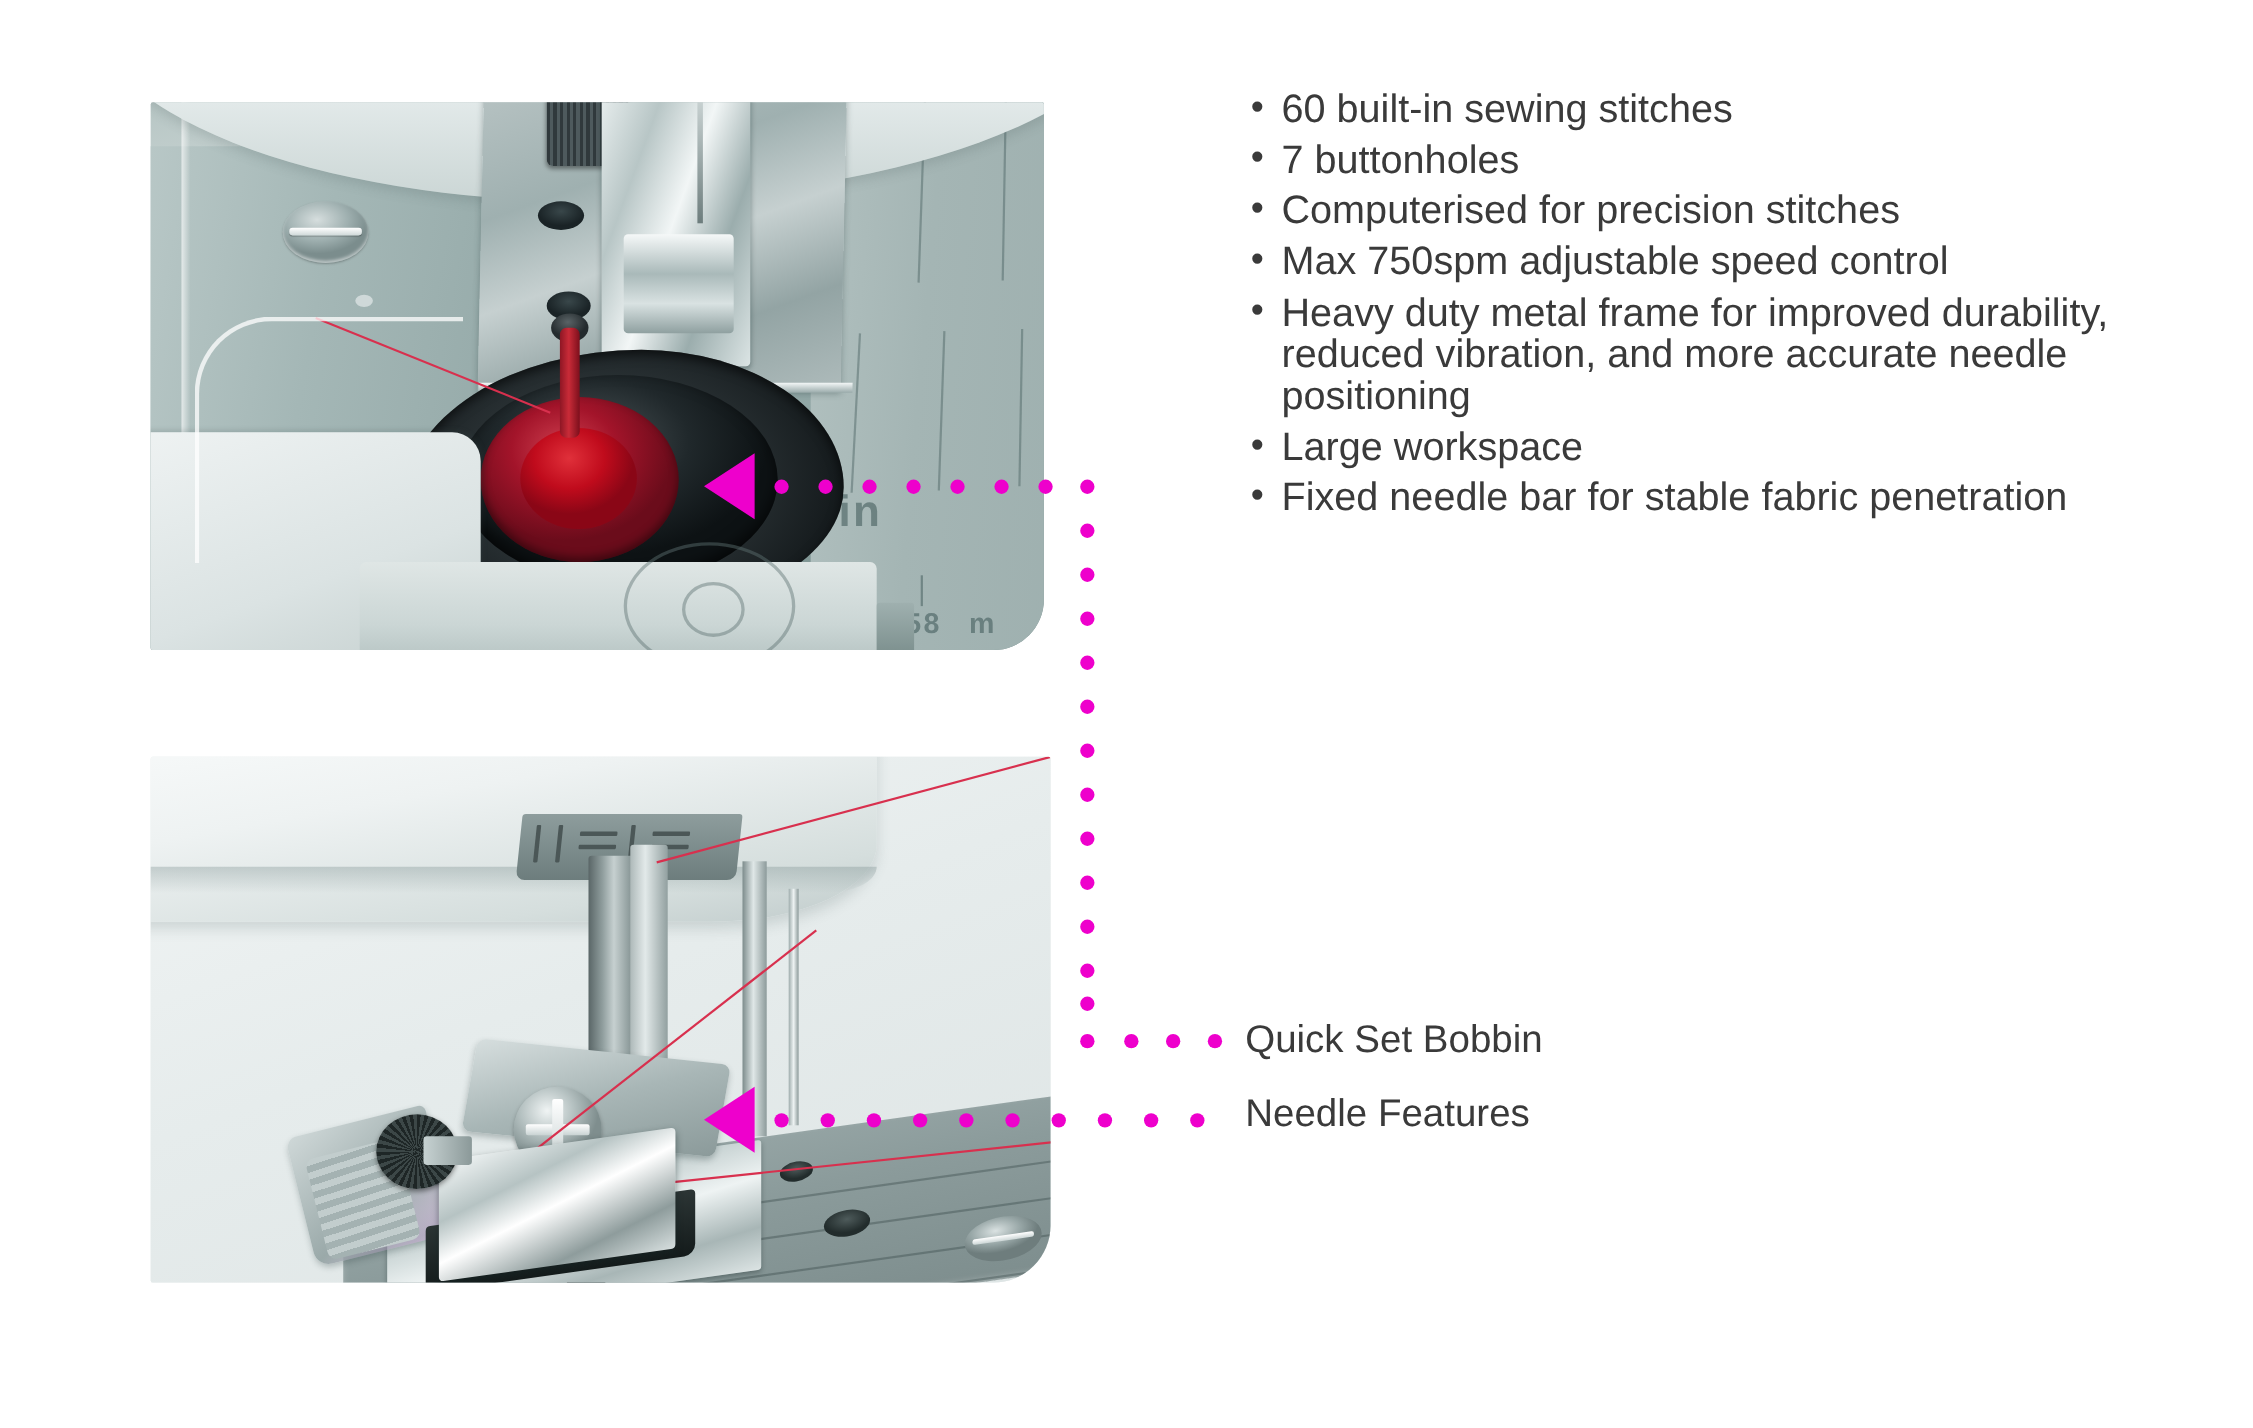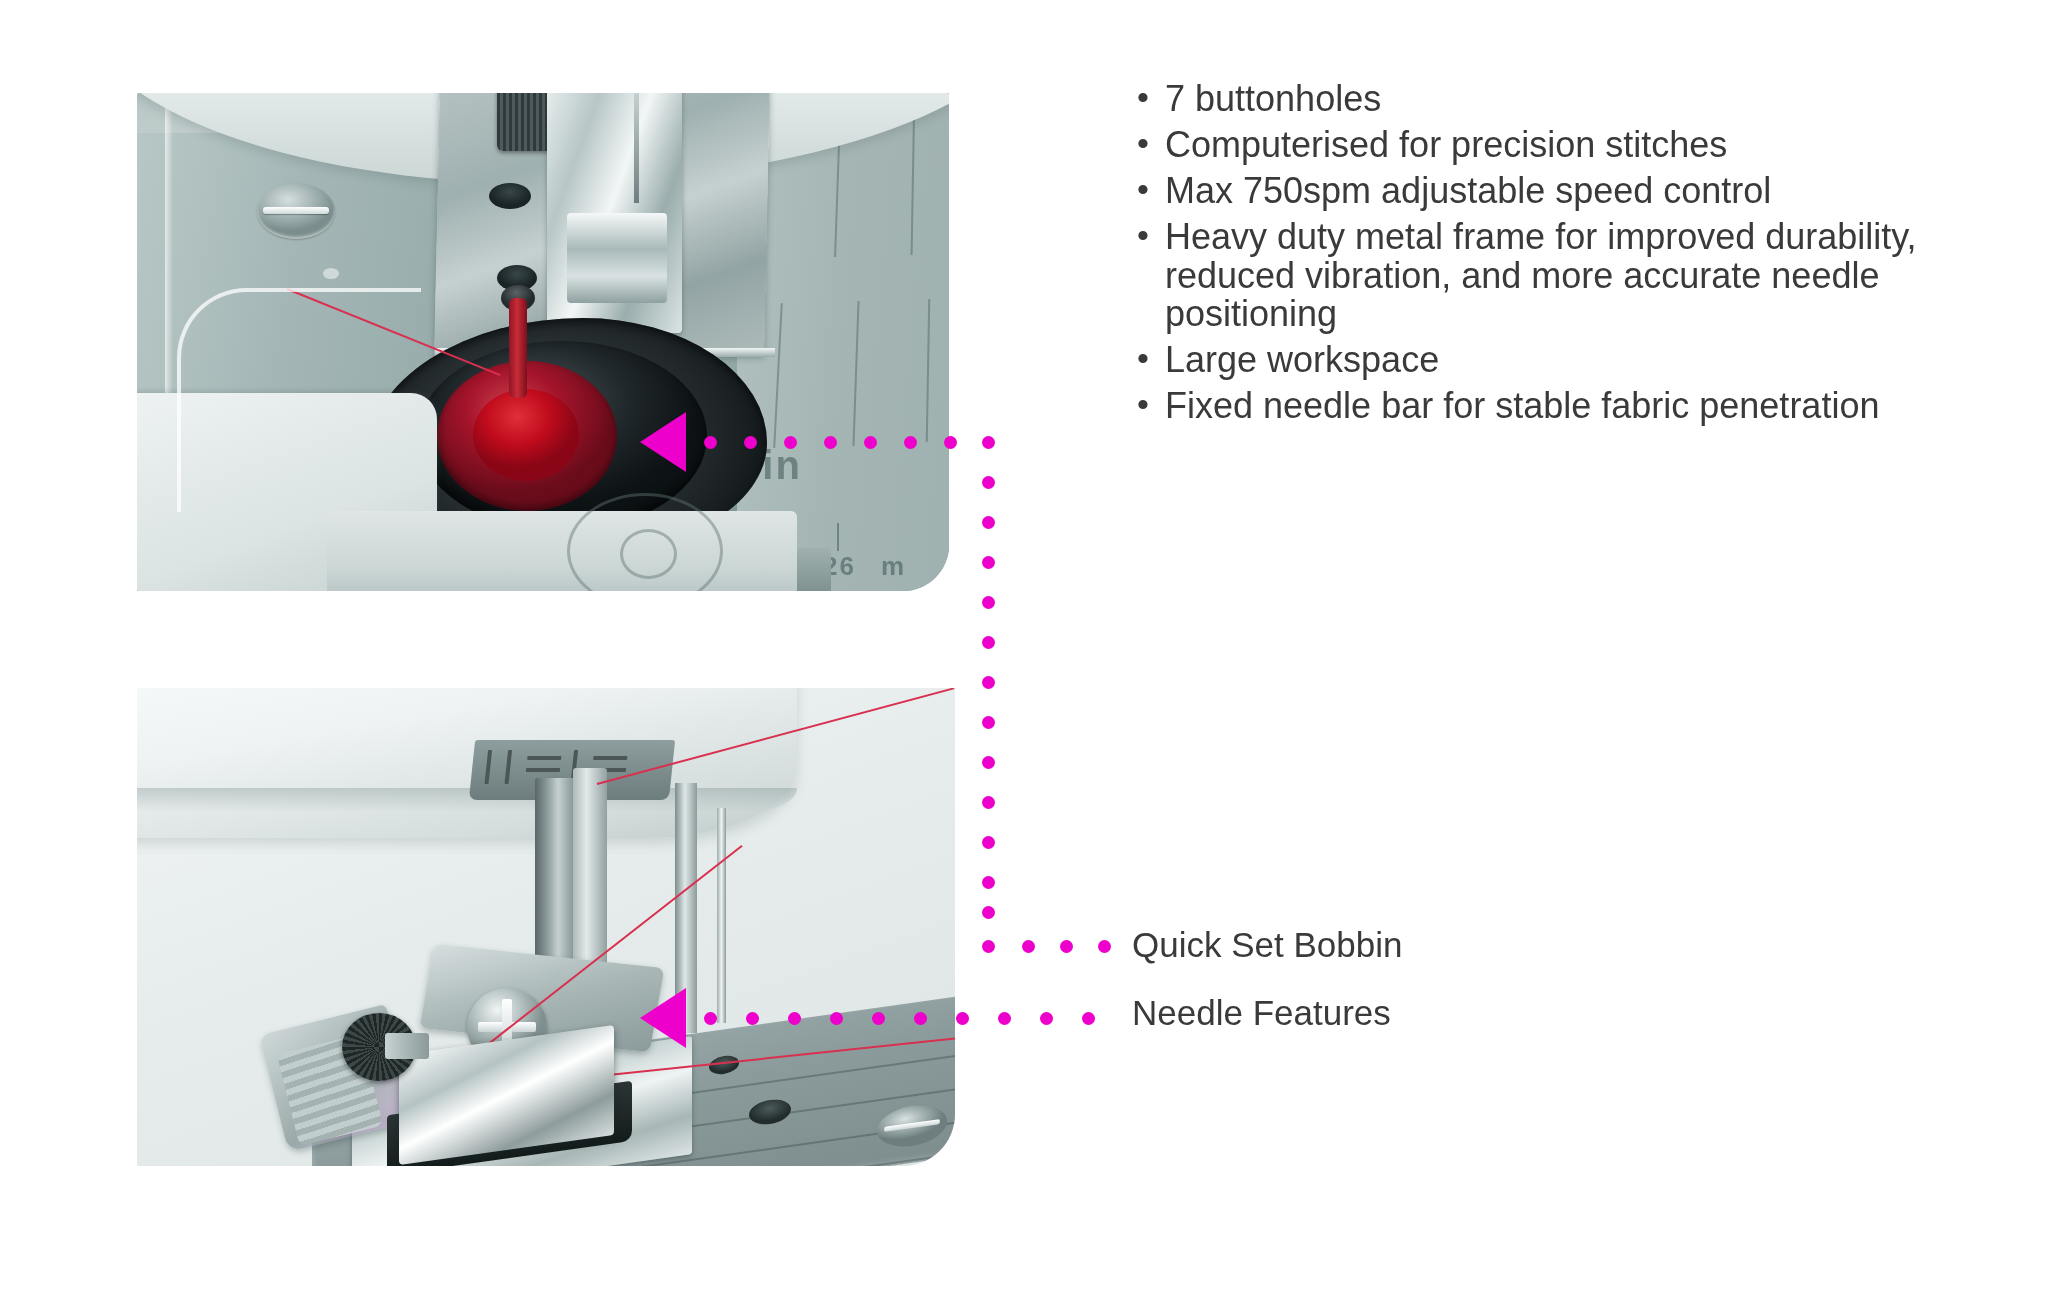--- a/index.html
+++ b/index.html
@@ -313,21 +313,21 @@
     <div class="layer gline" style="left:700px;top:-4px;height:168px;transform:rotate(2deg)"></div>
     <div class="layer gline" style="left:775px;top:-4px;height:166px;transform:rotate(1deg)"></div>
     <div class="layer gline" style="left:640px;top:210px;height:145px;transform:rotate(3deg)"></div>
     <div class="layer gline" style="left:718px;top:208px;height:145px;transform:rotate(2deg)"></div>
     <div class="layer gline" style="left:790px;top:206px;height:143px;transform:rotate(1deg)"></div>
     <div class="layer gtick" style="left:602px;top:308px;height:42px"></div>
     <div class="layer rtext" style="left:588px;top:350px;font-size:40px">1 in</div>
     <div class="layer gtick" style="left:648px;top:432px;height:28px"></div>
     <div class="layer gtick" style="left:700px;top:430px;height:28px"></div>
     <div class="layer rtext" style="left:628px;top:458px;font-size:26px">30</div>
-    <div class="layer rtext" style="left:686px;top:458px;font-size:26px">26</div>
+    <div class="layer rtext" style="left:686px;top:458px;font-size:26px">58</div>
     <div class="layer rtext" style="left:744px;top:458px;font-size:26px">m</div>
 
     <div class="layer leftpanel"></div>
     <div class="layer leftedge"></div>
     <div class="layer topcurve"></div>
 
     <div class="layer screw" style="left:120px;top:90px;width:78px;height:56px">
         <i></i>
       </div>
     <div class="layer screw" style="left:528px;top:82px;width:76px;height:56px">
@@ -461,20 +461,21 @@
     <div class="dot" style="left:998px;top:1012px"></div>
     <div class="dot" style="left:1040px;top:1012px"></div>
     <div class="dot" style="left:1082px;top:1012px"></div>
 
     <div class="callout-label" id="label-bobbin">Quick Set Bobbin</div>
     <div class="callout-label" id="label-threader">Needle Features</div>
   </div>
 
   <div id="right-col">
     <ul id="feature-list">
+        <li>60 built-in sewing stitches</li>
         <li>7 buttonholes</li>
         <li>Computerised for precision stitches</li>
         <li>Max 750spm adjustable speed control</li>
         <li>Heavy duty metal frame for improved durability, reduced vibration, and more accurate needle positioning</li>
         <li>Large workspace</li>
         <li>Fixed needle bar for stable fabric penetration</li>
       </ul>
   </div>
 
 </div>

